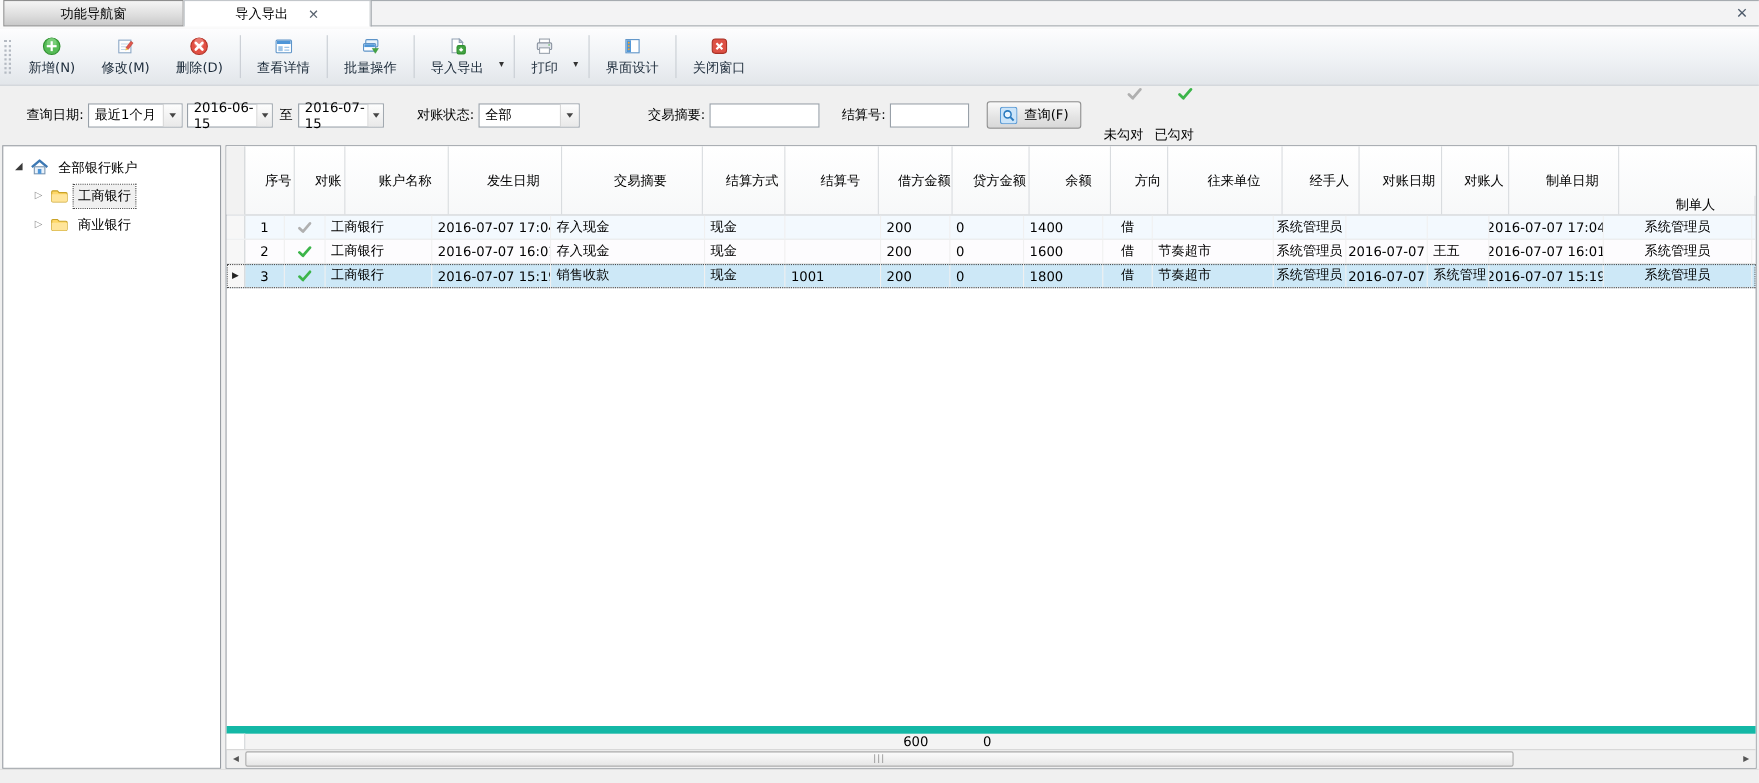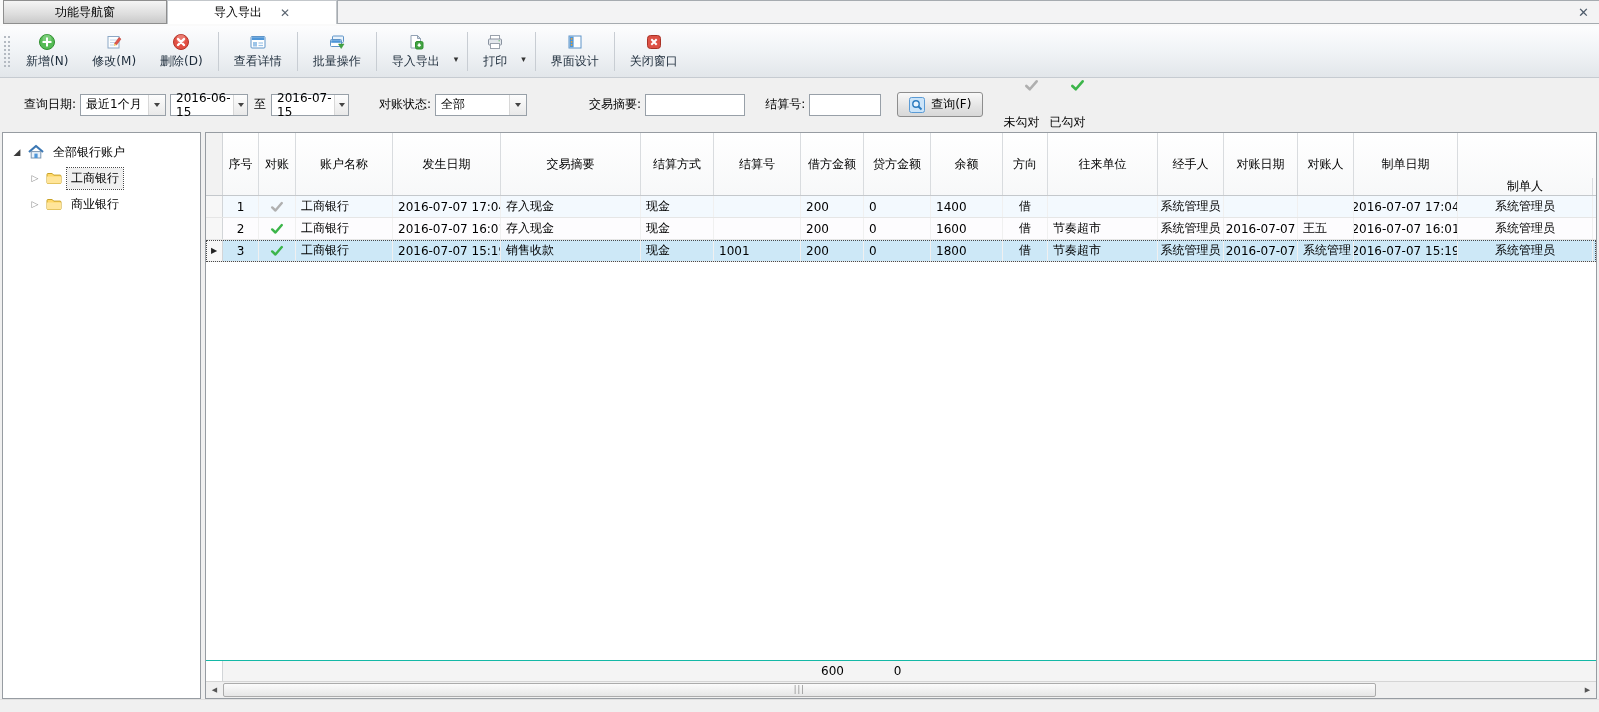--- a/index.html
+++ b/index.html
@@ -76,39 +76,39 @@
   .content { flex:1; display:flex; padding:1px 2px 0 2px; gap:4px; min-height:0; }
   .tree { width:199px; background:#fff; border:1px solid #979CA2; padding-top:6px; overflow:hidden; }
   .titem { height:26px; display:flex; align-items:center; gap:4px; padding-left:8px; cursor:pointer; }
   .titem.child { padding-left:26px; }
   .tglyph { width:12px; text-align:center; font-size:9px; color:#3A3A3A; flex:0 0 12px; }
   .tglyph.hollow { color:#8A8A8A; }
   .tlabel2 { padding:2px 4px; white-space:nowrap; }
   .titem.selected .tlabel2 { background:#F0F0F0; outline:1px dotted #4A4A4A; outline-offset:0; }
 
   .grid { flex:1; background:#fff; border:1px solid #979CA2; display:flex; flex-direction:column; min-width:0; }
-  .ghead { display:flex; flex:0 0 22px; background:linear-gradient(#FFFFFF,#F7F8F9); border-bottom:1px solid #C4C8CC; }
+  .ghead { display:flex; flex:0 0 22px; background:linear-gradient(#FFFFFF,#F7F8F9); border-bottom:1px solid #C4C8CC;gap:16px; }
   .hcell {
     display:flex; align-items:center; justify-content:center; border-right:1px solid #D9DCDF;
     white-space:nowrap; overflow:hidden; cursor:pointer;
   }
   .ind { flex:0 0 17px; width:17px; background:#F2F2F2; border-right:1px solid #D2D5D8;
          display:flex; align-items:center; justify-content:center; font-size:8px; color:#222; }
   .gbody { flex:1; overflow:hidden; }
   .grow { display:flex; height:22px; background:#F3F9FE; border-bottom:1px solid #E6E6E6; cursor:default; }
   .grow.alt { background:#FDFCFE; }
   .grow.sel { background:#CDE8F7; outline:1px dotted #4A4A4A; outline-offset:-1px; }
   .grow .ind { background:#F7F7F7; }
   .cell {
     display:flex; align-items:center; padding:0 5px; border-right:1px solid #F0F0F0;
     white-space:nowrap; overflow:hidden;
   }
   .cell[style*="center"] { justify-content:center; }
   .chk { display:flex; align-items:center; }
-  .gfoot { display:flex; flex:0 0 21px; background:#F4F4F4; border-top:1px solid #14b8a6; }
+  .gfoot { display:flex; flex:0 0 21px; background:#F4F4F4; border-top:7px solid #14b8a6; }
   .gfoot .ind { background:#FFFFFF; }
   .fcell { display:flex; align-items:center; justify-content:center; white-space:nowrap; overflow:hidden; }
 
   
   .hscroll { flex:0 0 17px; display:flex; background:#F0F0F0; border-top:1px solid #D5D5D5; }
   .sarrow { width:17px; display:flex; align-items:center; justify-content:center; font-size:7px; color:#555; cursor:pointer; }
   .strack { flex:1; position:relative; }
   .sthumb {
     position:absolute; left:0; top:1px; bottom:1px; width:85%;
     background:linear-gradient(#FBFBFB,#E6E6E6); border:1px solid #ABABAB; border-radius:2px;

